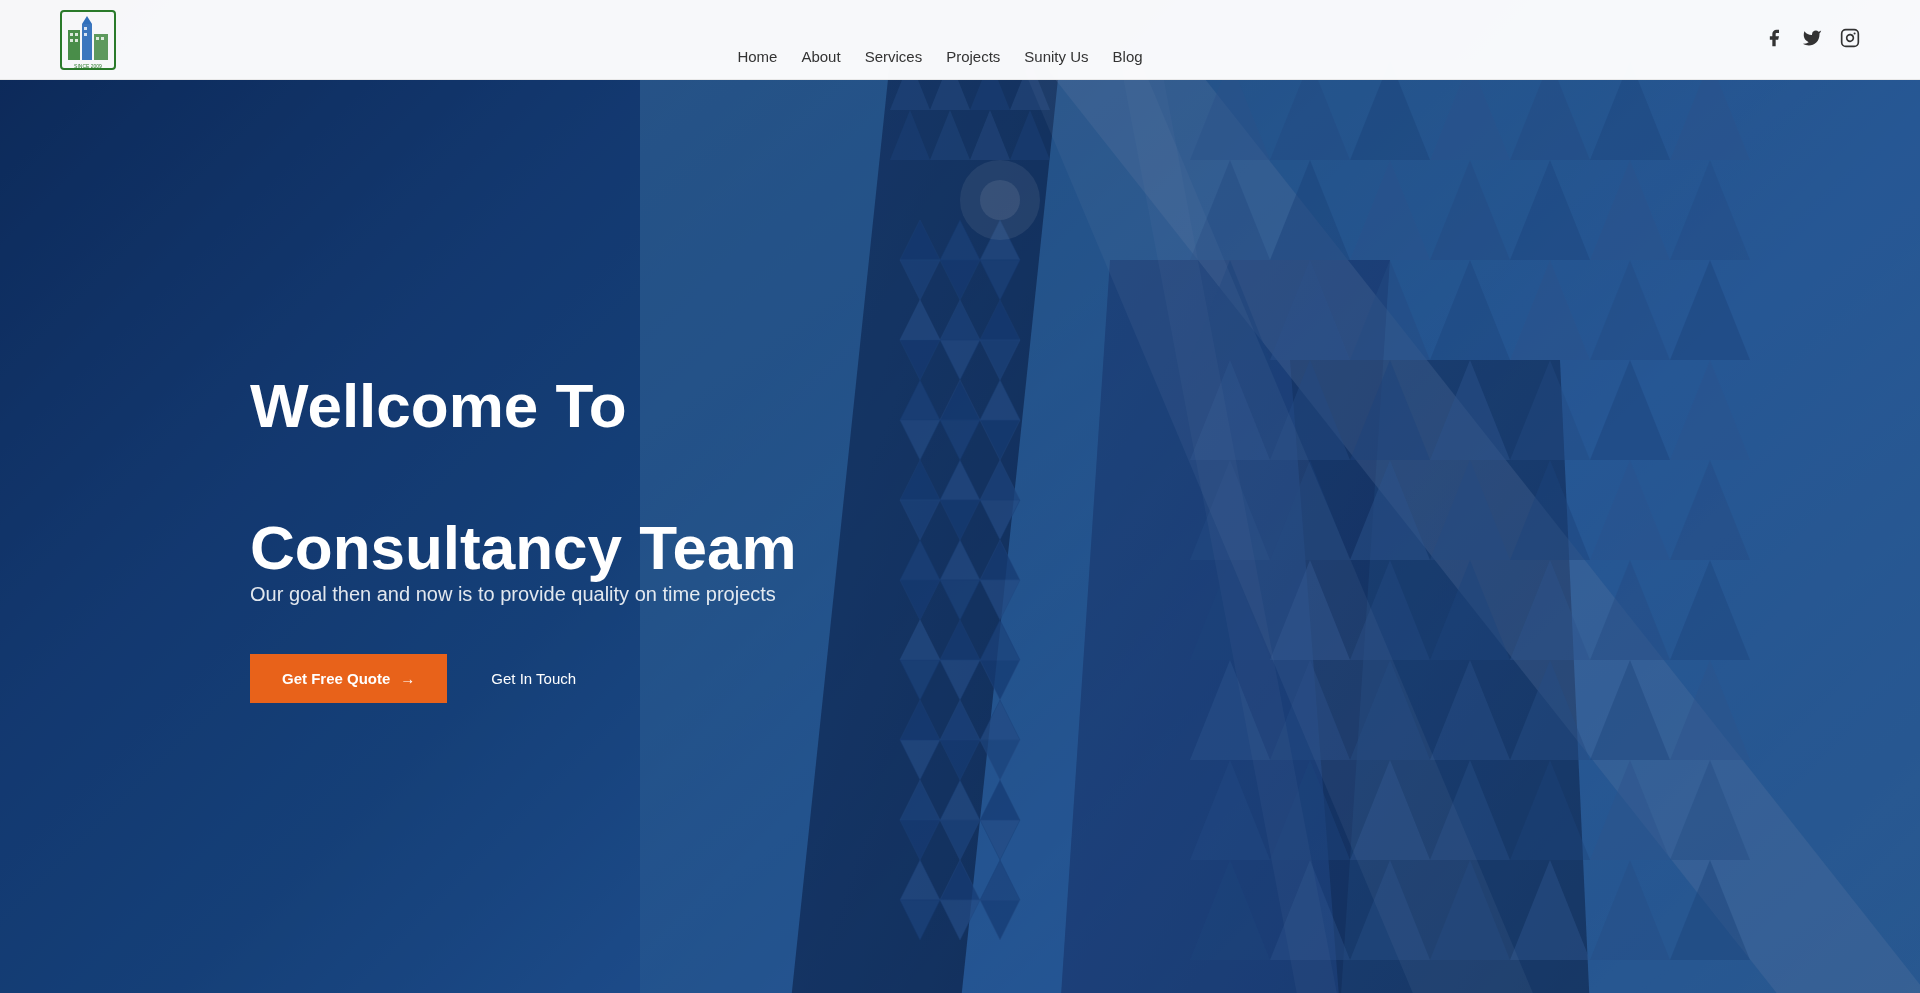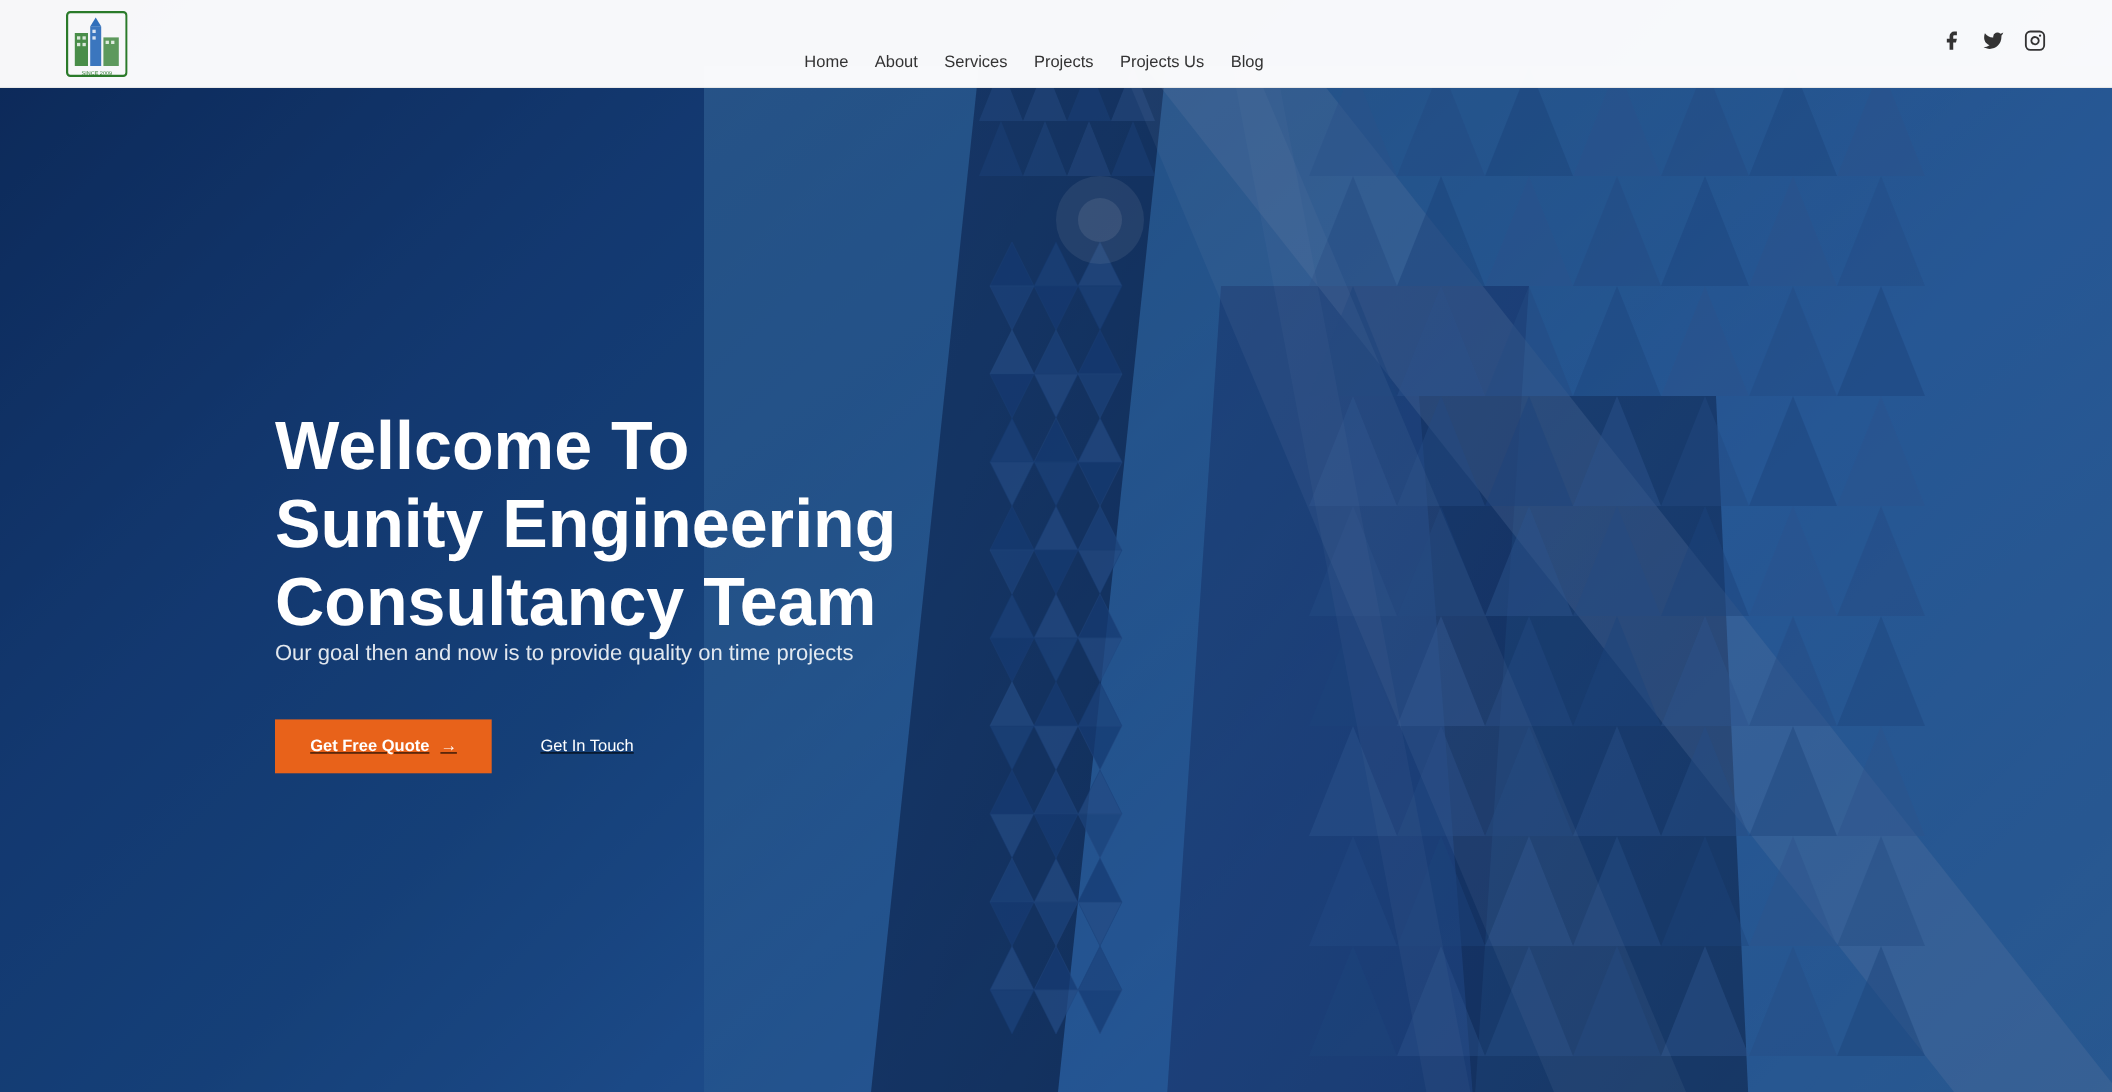--- a/index.html
+++ b/index.html
@@ -122,21 +122,20 @@
       font-size: 20px;
       color: rgba(255,255,255,0.88);
       margin-bottom: 48px;
       font-weight: 400;
     }
 
     .hero-buttons {
       display: flex;
       align-items: center;
       gap: 32px;
-      text-decoration: underline;
     }
 
     .btn-quote {
       background: #e8621a;
       color: #fff;
       border: none;
       padding: 16px 32px;
       font-size: 15px;
       font-weight: 600;
       cursor: pointer;
@@ -203,21 +202,21 @@
     <li>
       <a href="#">About</a>
     </li>
     <li>
       <a href="#">Services</a>
     </li>
     <li>
       <a href="#">Projects</a>
     </li>
     <li>
-      <a href="#">Projects Us</a>
+      <a href="#">Sunity Us</a>
     </li>
     <li>
       <a href="#">Blog</a>
     </li>
   </ul>
 
   <div class="navbar-social">
 
     <a href="#">
       <svg class="social-icon" viewBox="0 0 24 24" xmlns="http://www.w3.org/2000/svg">
@@ -428,21 +427,21 @@
       <circle cx="360" cy="140" r="40" fill="rgba(255,255,255,0.15)"></circle>
       <circle cx="360" cy="140" r="20" fill="rgba(255,255,255,0.2)"></circle>
     </svg>
   </div>
 
   <div class="hero-overlay"></div>
 
   <div class="hero-content">
     <h1 class="hero-title">
       <span>Wellcome To</span><br>
-      <span>Sunity Engineering</span><br>
+      <br>
       <span>Consultancy Team</span>
     </h1>
     <p class="hero-subtitle">Our goal then and now is to provide quality on time projects</p>
     <div class="hero-buttons">
       <button class="btn-quote">
         <span>Get Free Quote</span>
         <span>→</span>
       </button>
       <a href="#" class="btn-touch">Get In Touch</a>
     </div>

